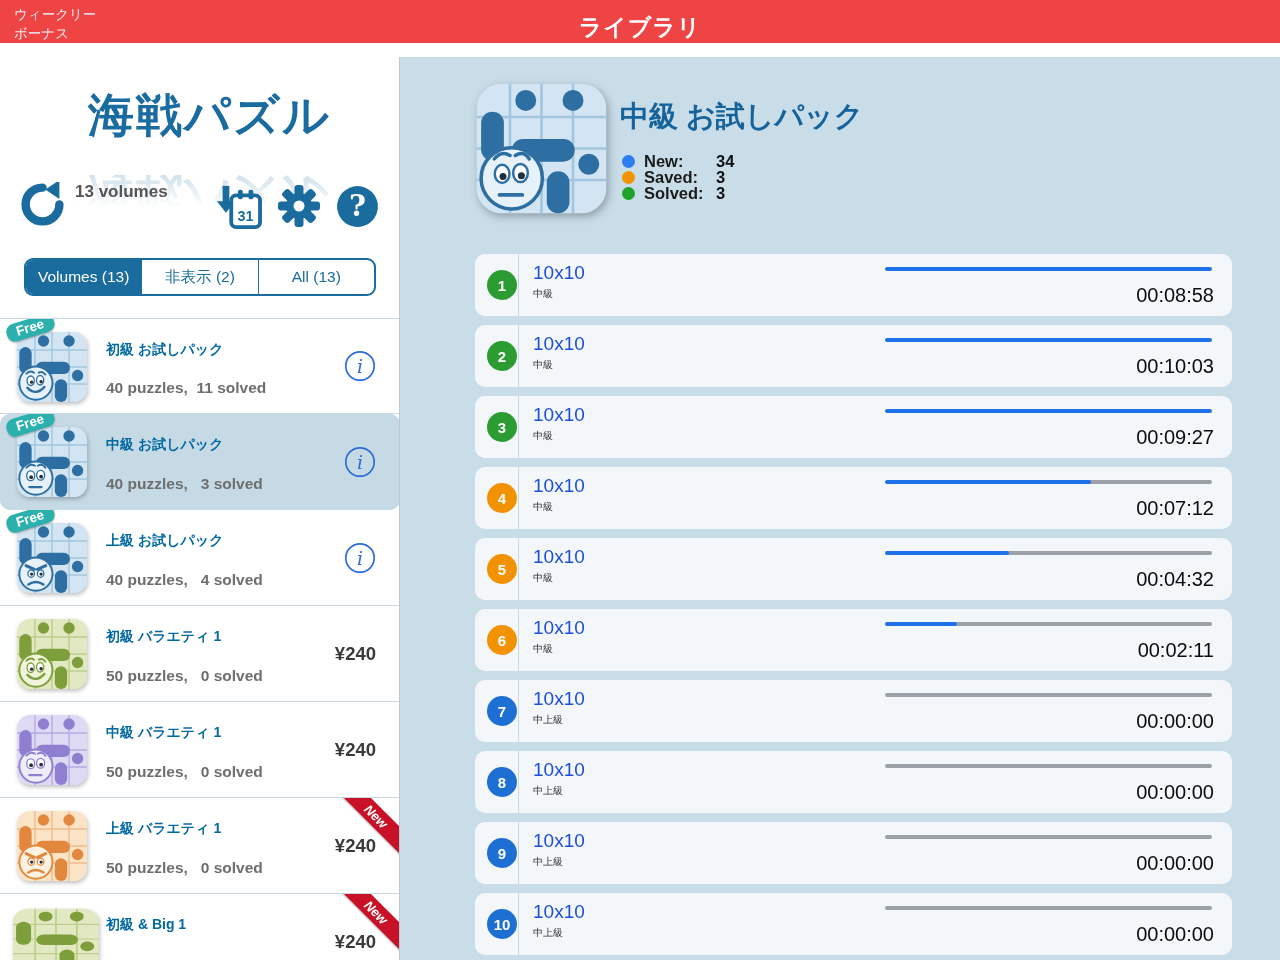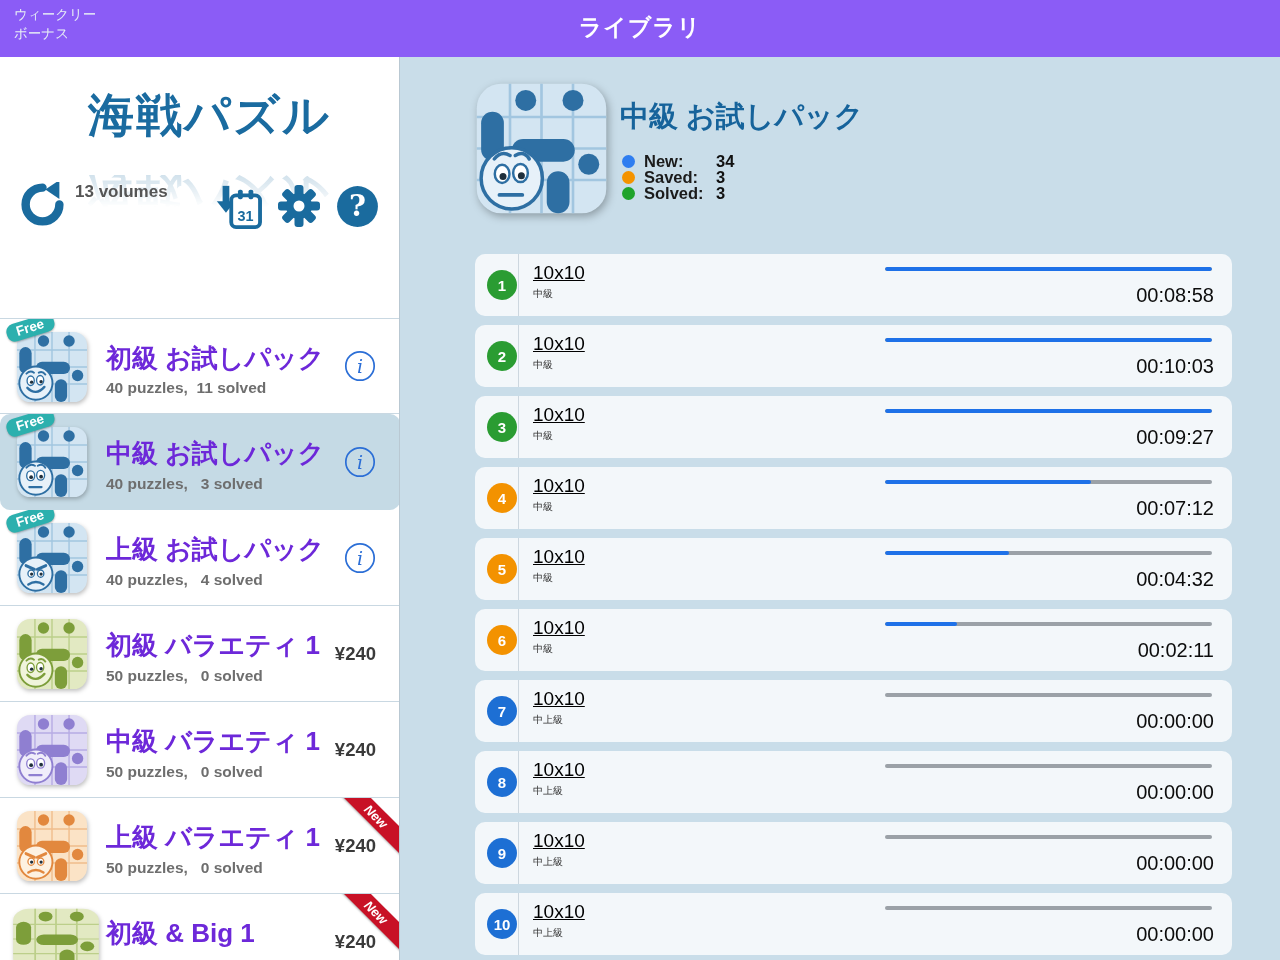--- a/index.html
+++ b/index.html
@@ -1,22 +1,22 @@
 <!DOCTYPE html>
 <html><head>
 <meta charset="utf-8">
 <style>
   * { margin:0; padding:0; box-sizing:border-box; }
   html,body { width:1280px; height:960px; overflow:hidden; background:#fff;
               font-family:"Liberation Sans","DejaVu Sans",sans-serif; }
   .stage { position:relative; width:1280px; height:960px; overflow:hidden; }
 
   
-  .topbar { position:absolute; top:0; left:0; width:1280px; height:57px;
-            background:#8b5cf6; color:#fff; z-index:10; }
+  .topbar { position:absolute; top:0; left:0; width:1280px; height:43px;
+            background:#ef4444; color:#fff; z-index:10; }
   .tb-left { position:absolute; left:14px; top:6px; font-size:13.5px; line-height:1.4;
              color:#e7eff5; cursor:pointer; }
   .tb-title { position:absolute; left:50%; top:12px; transform:translateX(-50%);
               font-size:23px; font-weight:bold; letter-spacing:1px; }
   .tb-right { position:absolute; right:12px; top:0; height:57px; display:flex;
               align-items:center; gap:7px; font-size:16px; color:#eef4f8; cursor:pointer; }
 
   
   .sidebar { position:absolute; left:0; top:57px; width:400px; height:903px;
              background:#fff; border-right:1px solid #b9c8d2; z-index:5; overflow:hidden; }
@@ -42,22 +42,22 @@
 
   .volume-list { position:absolute; left:0; top:261px; width:400px; }
   .vol-item { position:relative; height:96px; background:#fff;
               border-bottom:1px solid #c9d8e2; overflow:hidden; cursor:pointer; }
   .vol-item:first-child { border-top:1px solid #c9d8e2; }
   .vol-item.selected { background:#c5dae5; border-radius:10px; border-bottom-color:transparent; }
   .vol-icon { position:absolute; left:16px; top:12px; width:72px; height:72px;
               filter:drop-shadow(1px 2px 2px rgba(0,0,0,.25)); }
   .vol-item.wide .vol-icon { width:88px; height:62px; top:14px; left:12px; }
   .vol-item.wide .vol-icon svg { width:88px; height:62px; }
-  .vol-title { position:absolute; left:106px; top:22px; font-size:26px; font-weight:bold;
-               color:#6d28d9; }
+  .vol-title { position:absolute; left:106px; top:22px; font-size:14px; font-weight:bold;
+               color:#0369a1; }
   .vol-sub { position:absolute; left:106px; bottom:16px; font-size:15.5px; font-weight:bold;
              color:#6e6e6e; white-space:pre; }
   .info-btn { position:absolute; right:24px; top:50%; transform:translateY(-50%);
               width:32px; height:32px; cursor:pointer; }
   .price { position:absolute; right:24px; top:50%; transform:translateY(-50%);
            font-size:18.5px; font-weight:bold; color:#3a3a3a; }
   .free-ribbon { position:absolute; left:7px; top:7px; transform:rotate(-17deg);
                  transform-origin:0 50%; background:#2cb0ae; color:#fff; font-size:13.5px;
                  font-weight:bold; padding:1px 10px 2px; border-radius:8px;
                  box-shadow:0 1px 2px rgba(0,0,0,.3); z-index:3; }
@@ -100,21 +100,21 @@
   .puzzle-list { position:absolute; left:75px; top:197px; width:757px; }
   .p-row { position:relative; height:62px; background:#f3f7fa; border-radius:10px;
            margin-bottom:9px; cursor:pointer; }
   .p-badge { position:absolute; left:12px; top:50%; transform:translateY(-50%);
              width:30px; height:30px; border-radius:50%; color:#fff; font-weight:bold;
              font-size:15px; display:flex; align-items:center; justify-content:center; }
   .status-solved .p-badge { background:#2a9c32; }
   .status-saved  .p-badge { background:#f39200; }
   .status-new    .p-badge { background:#1d6fd4; }
   .p-divider { position:absolute; left:43px; top:0; bottom:0; width:1px; background:#cdd7df; }
-  .p-size  { position:absolute; left:58px; top:8px;  font-size:19px; color:#000000;text-decoration:underline; }
+  .p-size  { position:absolute; left:58px; top:8px;  font-size:19px; color:#1d4ed8; }
   .p-level { position:absolute; left:58px; top:33px; font-size:10px; color:#303030; }
   .p-bar { position:absolute; left:410px; top:13px; width:327px; height:4px;
            background:#9ba1a7; border-radius:2px; overflow:hidden; }
   .p-fill { height:100%; background:#1e71e8; border-radius:2px; width:0; }
   .p-time { position:absolute; right:18px; bottom:9px; font-size:20px; color:#0c0c0c; }
 </style>
 </head>
 <body>
 
 <div class="stage">
@@ -164,20 +164,31 @@
         </span>
         <span class="icon-btn">
           <svg width="43" height="43" viewBox="0 0 40 40">
             <circle cx="20" cy="20" r="19" fill="#1a6b9e"></circle>
             <text x="20" y="29" text-anchor="middle" font-size="27" font-weight="bold" fill="#fff" font-family="DejaVu Serif, serif">?</text>
           </svg>
         </span>
       </span>
     </div>
 
+    <div class="segmented">
+        <div class="seg active">
+    <span>Volumes (13)</span>
+  </div>
+        <div class="seg">
+    <span>非表示 (2)</span>
+  </div>
+        <div class="seg">
+    <span>All (13)</span>
+  </div>
+      </div>
 
     <div class="volume-list">
         <div class="vol-item theme-blue face-happy">
     <span class="vol-icon">
       <svg width="72" height="72" viewBox="0 0 76 76" preserveAspectRatio="none">
         <rect class="vi-bg" x="1" y="1" width="74" height="74" rx="14"></rect>
         <path class="vi-grid" d="M1 20 H75 M1 38 H75 M1 56 H75 M20 1 V75 M38 1 V75 M56 1 V75"></path>
         <g class="vi-ship">
           <circle cx="29" cy="10.5" r="6"></circle>
                 <circle cx="56" cy="10.5" r="6"></circle>

